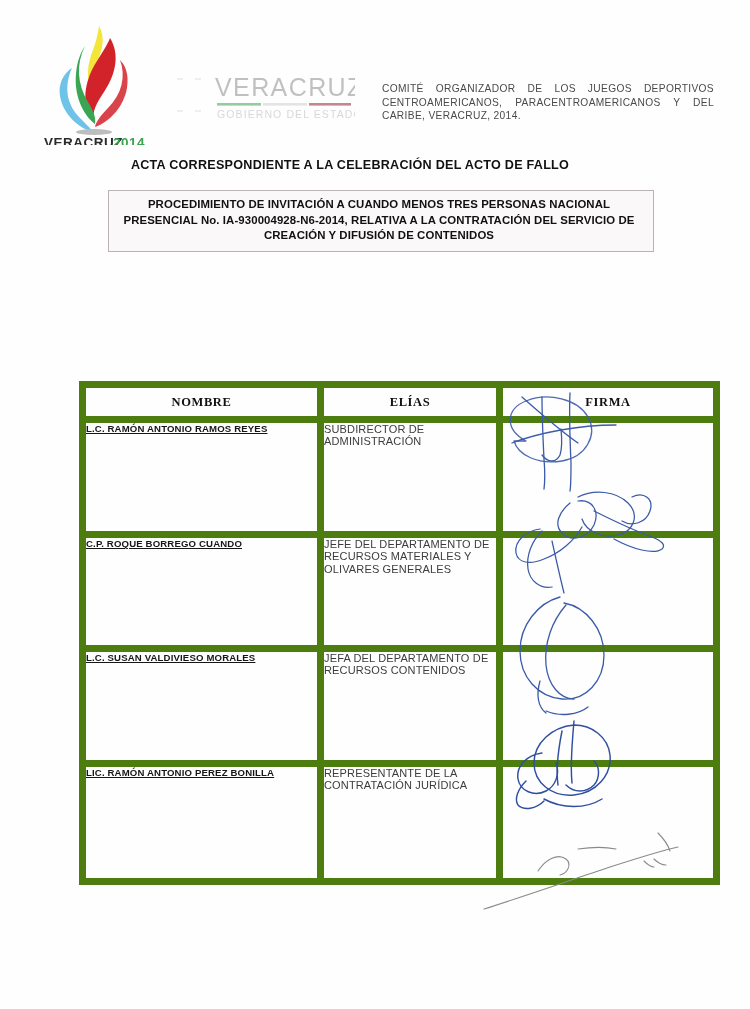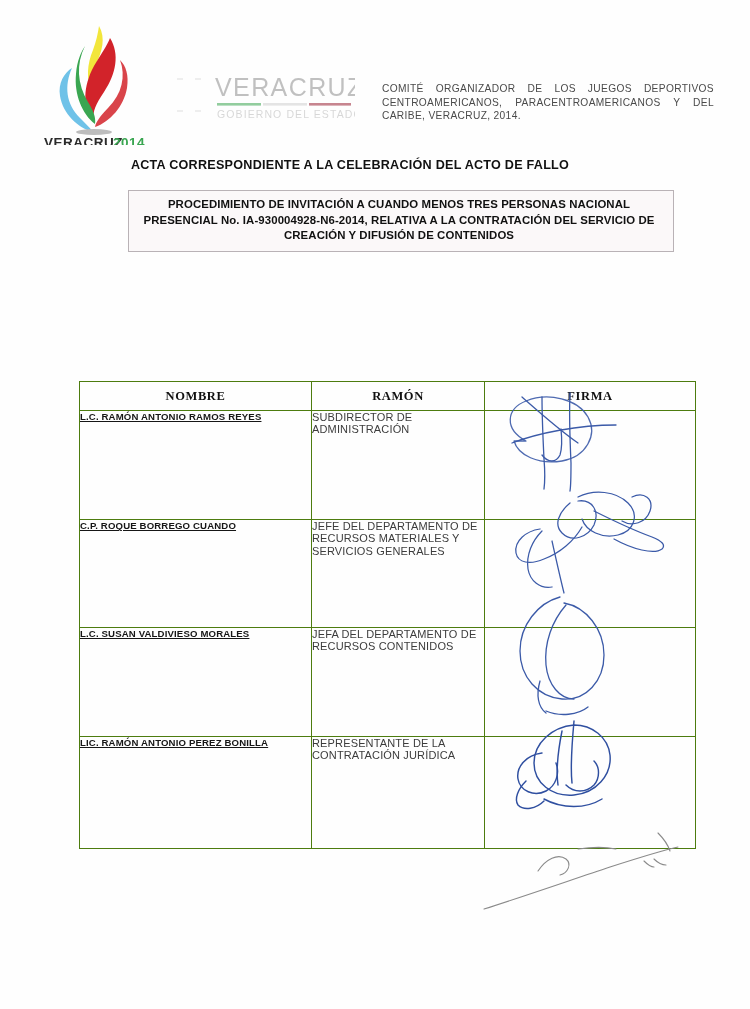--- a/index.html
+++ b/index.html
@@ -87,21 +87,20 @@
     border: 1px solid #b9b2b6;
     background: #fbf8f9;
     padding: 6px 12px 7px 8px;
     box-sizing: border-box;
     text-align: center;
     font-size: 11.4px;
     font-weight: bold;
     line-height: 15.5px;
     letter-spacing: .1px;
     color: #111;
-    margin-left: 20px;
   }
 
   .por-el {
     position: absolute;
     top: 310px;
     left: 76px;
     width: 612px;
     font-size: 11.4px;
     font-weight: bold;
     line-height: 17px;
@@ -119,21 +118,21 @@
     left: 79px;
     width: 613px;
   }
   table.signers {
     border-collapse: collapse;
     width: 613px;
     table-layout: fixed;
   }
   table.signers th,
   table.signers td {
-    border: 1px solid #4d7c0f;
+    border: 7px solid #4d7c0f;
     vertical-align: top;
     padding: 0;
   }
   table.signers th {
     height: 28px;
     font-family: "Liberation Serif", serif;
     font-size: 12.5px;
     font-weight: bold;
     letter-spacing: .6px;
     text-align: center;
@@ -242,33 +241,33 @@
   <div class="acta-title">ACTA CORRESPONDIENTE A LA CELEBRACIÓN DEL ACTO DE FALLO</div>
 
   <div class="proc-box">PROCEDIMIENTO DE INVITACIÓN A CUANDO MENOS TRES PERSONAS NACIONAL PRESENCIAL No. IA-930004928-N6-2014, RELATIVA A LA CONTRATACIÓN DEL SERVICIO DE CREACIÓN Y DIFUSIÓN DE CONTENIDOS</div>
 
 
   <div class="tbl-wrap">
     <table class="signers">
       <thead>
         <tr>
           <th class="col-nombre">NOMBRE</th>
-          <th class="col-area">RAMÓN</th>
+          <th class="col-area">ELÍAS</th>
           <th class="col-firma">FIRMA</th>
         </tr>
       </thead>
       <tbody>
         <tr class="r1">
           <td class="c-nombre">L.C. RAMÓN ANTONIO RAMOS REYES</td>
           <td class="c-area">SUBDIRECTOR DE ADMINISTRACIÓN</td>
           <td class="c-firma"></td>
         </tr>
         <tr class="r3">
           <td class="c-nombre">C.P. ROQUE BORREGO CUANDO</td>
-          <td class="c-area">JEFE DEL DEPARTAMENTO DE RECURSOS MATERIALES Y SERVICIOS GENERALES</td>
+          <td class="c-area">JEFE DEL DEPARTAMENTO DE RECURSOS MATERIALES Y OLIVARES GENERALES</td>
           <td class="c-firma"></td>
         </tr>
         <tr class="r4">
           <td class="c-nombre">L.C. SUSAN VALDIVIESO MORALES</td>
           <td class="c-area">JEFA DEL DEPARTAMENTO DE RECURSOS CONTENIDOS</td>
           <td class="c-firma"></td>
         </tr>
         <tr class="r5">
           <td class="c-nombre">LIC. RAMÓN ANTONIO PEREZ BONILLA</td>
           <td class="c-area">REPRESENTANTE DE LA CONTRATACIÓN JURÍDICA</td>

